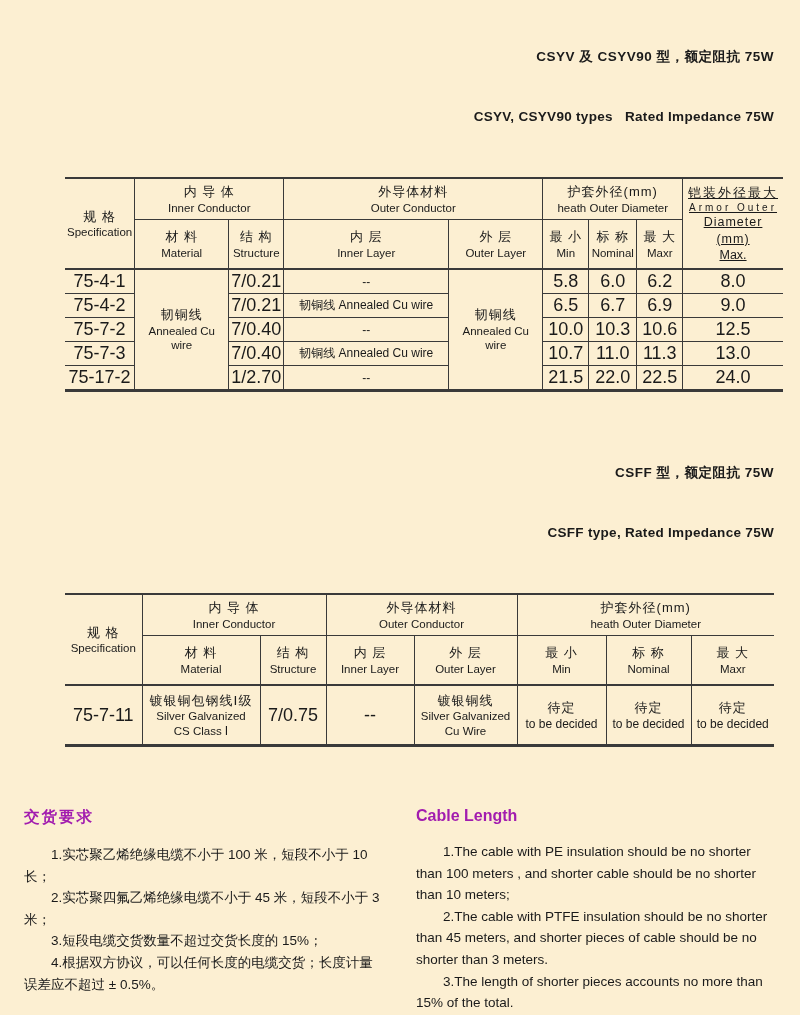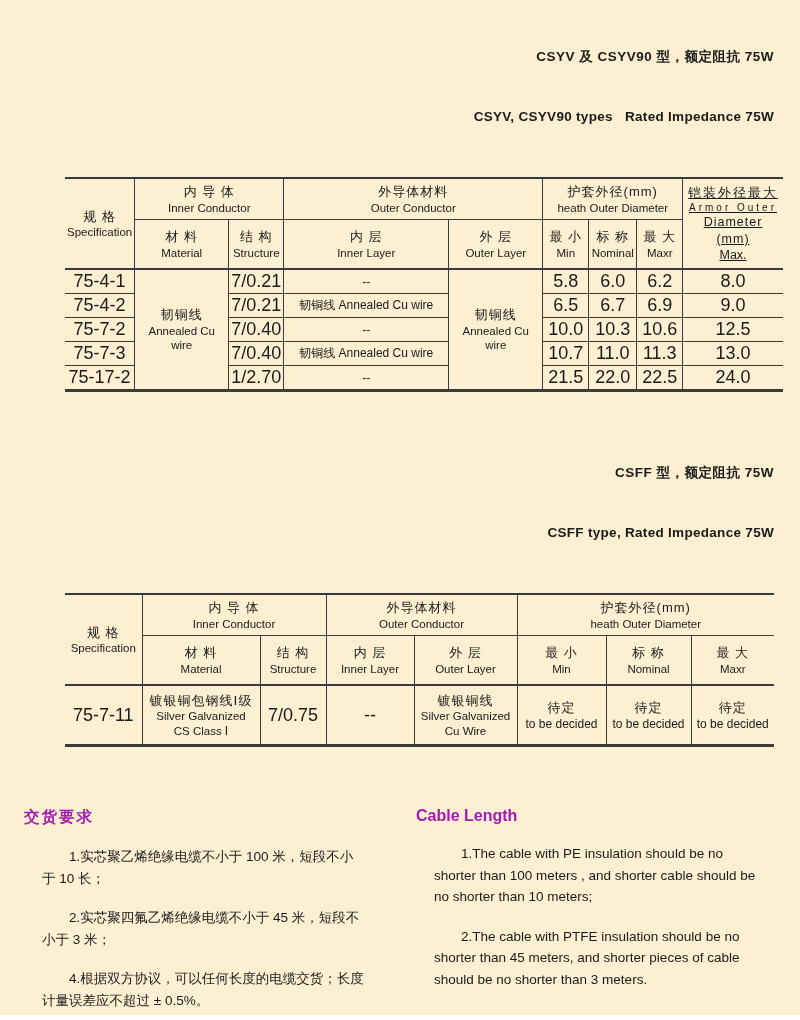--- a/index.html
+++ b/index.html
@@ -70,21 +70,21 @@
   }
   .col { flex:1; }
   .col-heading {
     font-weight:bold;
     color:#a21caf;
     margin:0 0 16px 0;
   }
   .col-heading.zh-h { font-size:15.5px; letter-spacing:2px; }
   .col-heading.en-h { font-size:16px; }
   .col p {
-    margin:18px;
+    margin:0;
     font-size:13.5px;
     line-height:1.6;
     text-indent:2em;
   }
   .bottom-strip {
     position:absolute; left:0; right:0; bottom:0;
     height:5px; background:#ffffff;
   }
 </style>
 </head>
@@ -317,20 +317,21 @@
         </td>
       </tr>
     </tbody>
   </table>
 
   <div class="columns">
     <div class="col">
       <h3 class="col-heading zh-h">交货要求</h3>
       <p>1.实芯聚乙烯绝缘电缆不小于 100 米，短段不小于 10 长；</p>
       <p>2.实芯聚四氟乙烯绝缘电缆不小于 45 米，短段不小于 3 米；</p>
+      <p>3.短段电缆交货数量不超过交货长度的 15%；</p>
       <p>4.根据双方协议，可以任何长度的电缆交货；长度计量误差应不超过 ± 0.5%。</p>
     </div>
     <div class="col">
       <h3 class="col-heading en-h">Cable Length</h3>
       <p>1.The cable with PE insulation should be no shorter than 100 meters , and shorter cable should be no shorter than 10 meters;</p>
       <p>2.The cable with PTFE insulation should be no shorter than 45 meters, and shorter pieces of cable should be no shorter  than 3 meters.</p>
       <p>3.The length of shorter pieces accounts no more than 15% of the total.</p>
 
     </div>
   </div>

